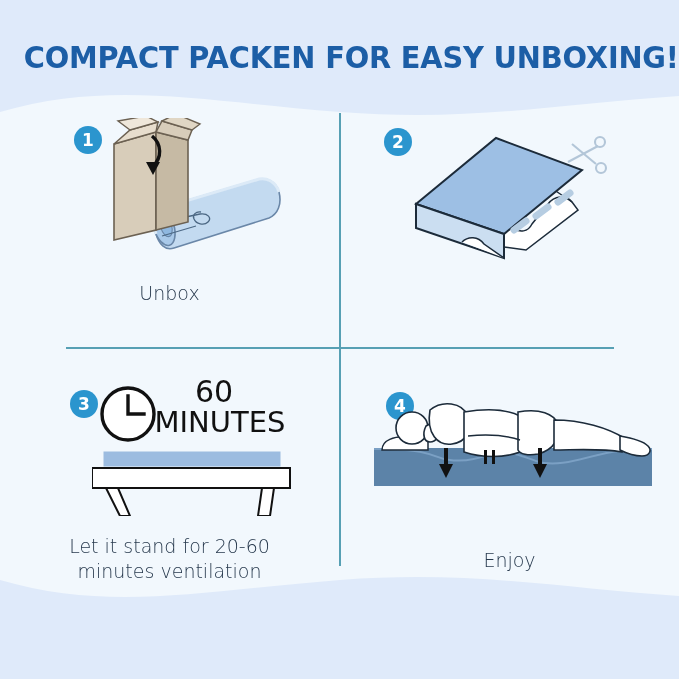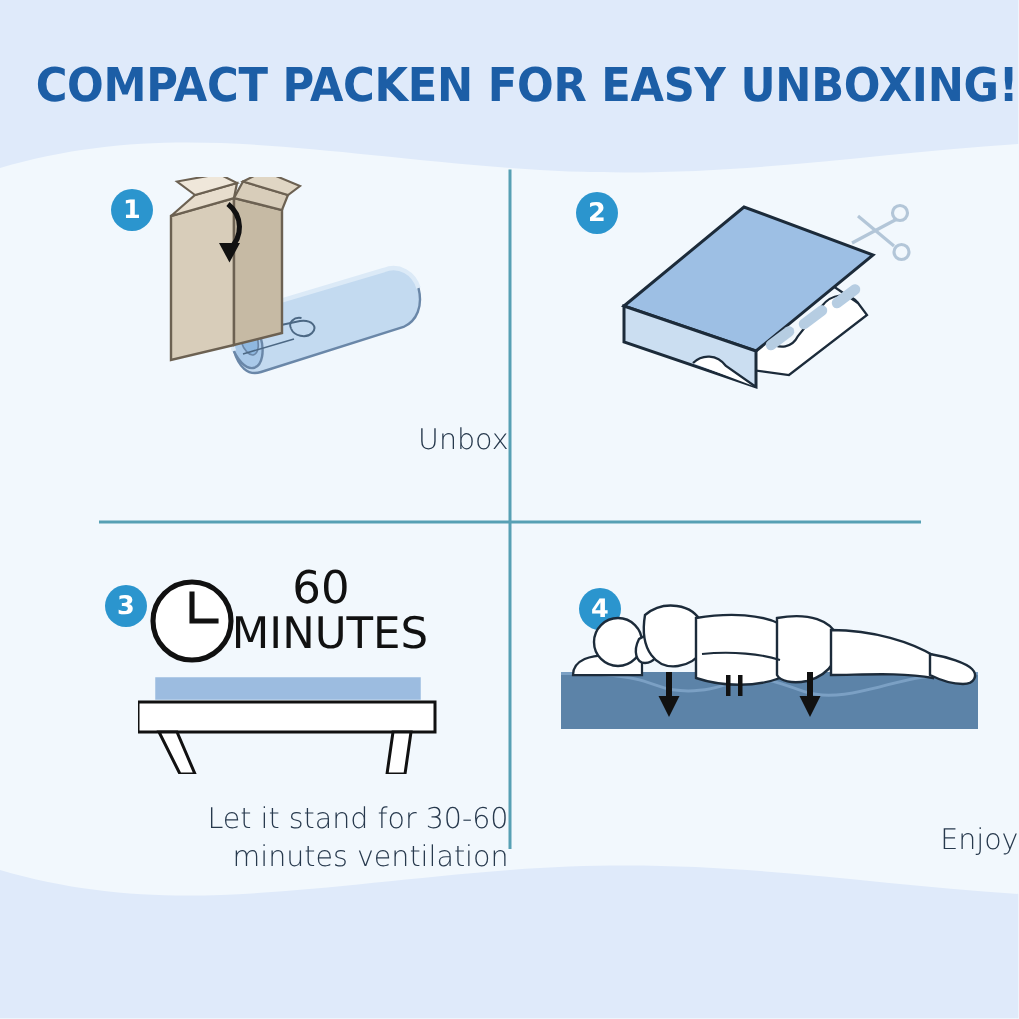--- a/index.html
+++ b/index.html
@@ -104,21 +104,21 @@
   }
   .q1 .art { left: 96px; top: 14px; }
   .q2 .art { left: 60px; top: 16px; }
   .q3 .art { left: 92px; top: 8px;  }
   .q4 .art { left: 28px; top: 22px; }
 
   .caption {
     position: absolute;
     left: 0;
     width: 339px;
-    text-align: right;
+    text-align: center;
     font-family: "DejaVu Sans", sans-serif;
     font-weight: 300;
     font-size: 19px;
     line-height: 25px;
     color: #27394d;
     white-space: pre-line;
   }
   .q1 .caption { top: 177px; }
   .q2 .caption { top: 177px; }
   .q3 .caption { top: 166px; }
@@ -224,21 +224,21 @@
         <text x="128" y="56" text-anchor="middle" font-family="DejaVu Sans, sans-serif" font-size="29" font-weight="500" fill="#111111">MINUTES</text>
 
         <rect x="12" y="76" width="176" height="14" fill="#9cbce0" stroke="#9cbce0" stroke-width="1"></rect>
 
         <rect x="0" y="92" width="198" height="20" fill="#ffffff" stroke="#111111" stroke-width="2"></rect>
 
         <path d="M14,112 L26,112 L38,140 L28,140 Z" fill="#ffffff" stroke="#111111" stroke-width="2"></path>
         <path d="M170,112 L182,112 L178,140 L166,140 Z" fill="#ffffff" stroke="#111111" stroke-width="2"></path>
       </svg>
 
-      <div class="caption">Let it stand for 30-60
+      <div class="caption">Let it stand for 20-60
 minutes ventilation</div>
     </div>
 
     <div class="quad q4">
       <div class="badge">4</div>
 
       <svg class="art" width="290" height="110" viewBox="0 0 290 110">
 
         <path d="M6,58 L284,58 L284,96 L6,96 Z" fill="#5c83a8"></path>
 

